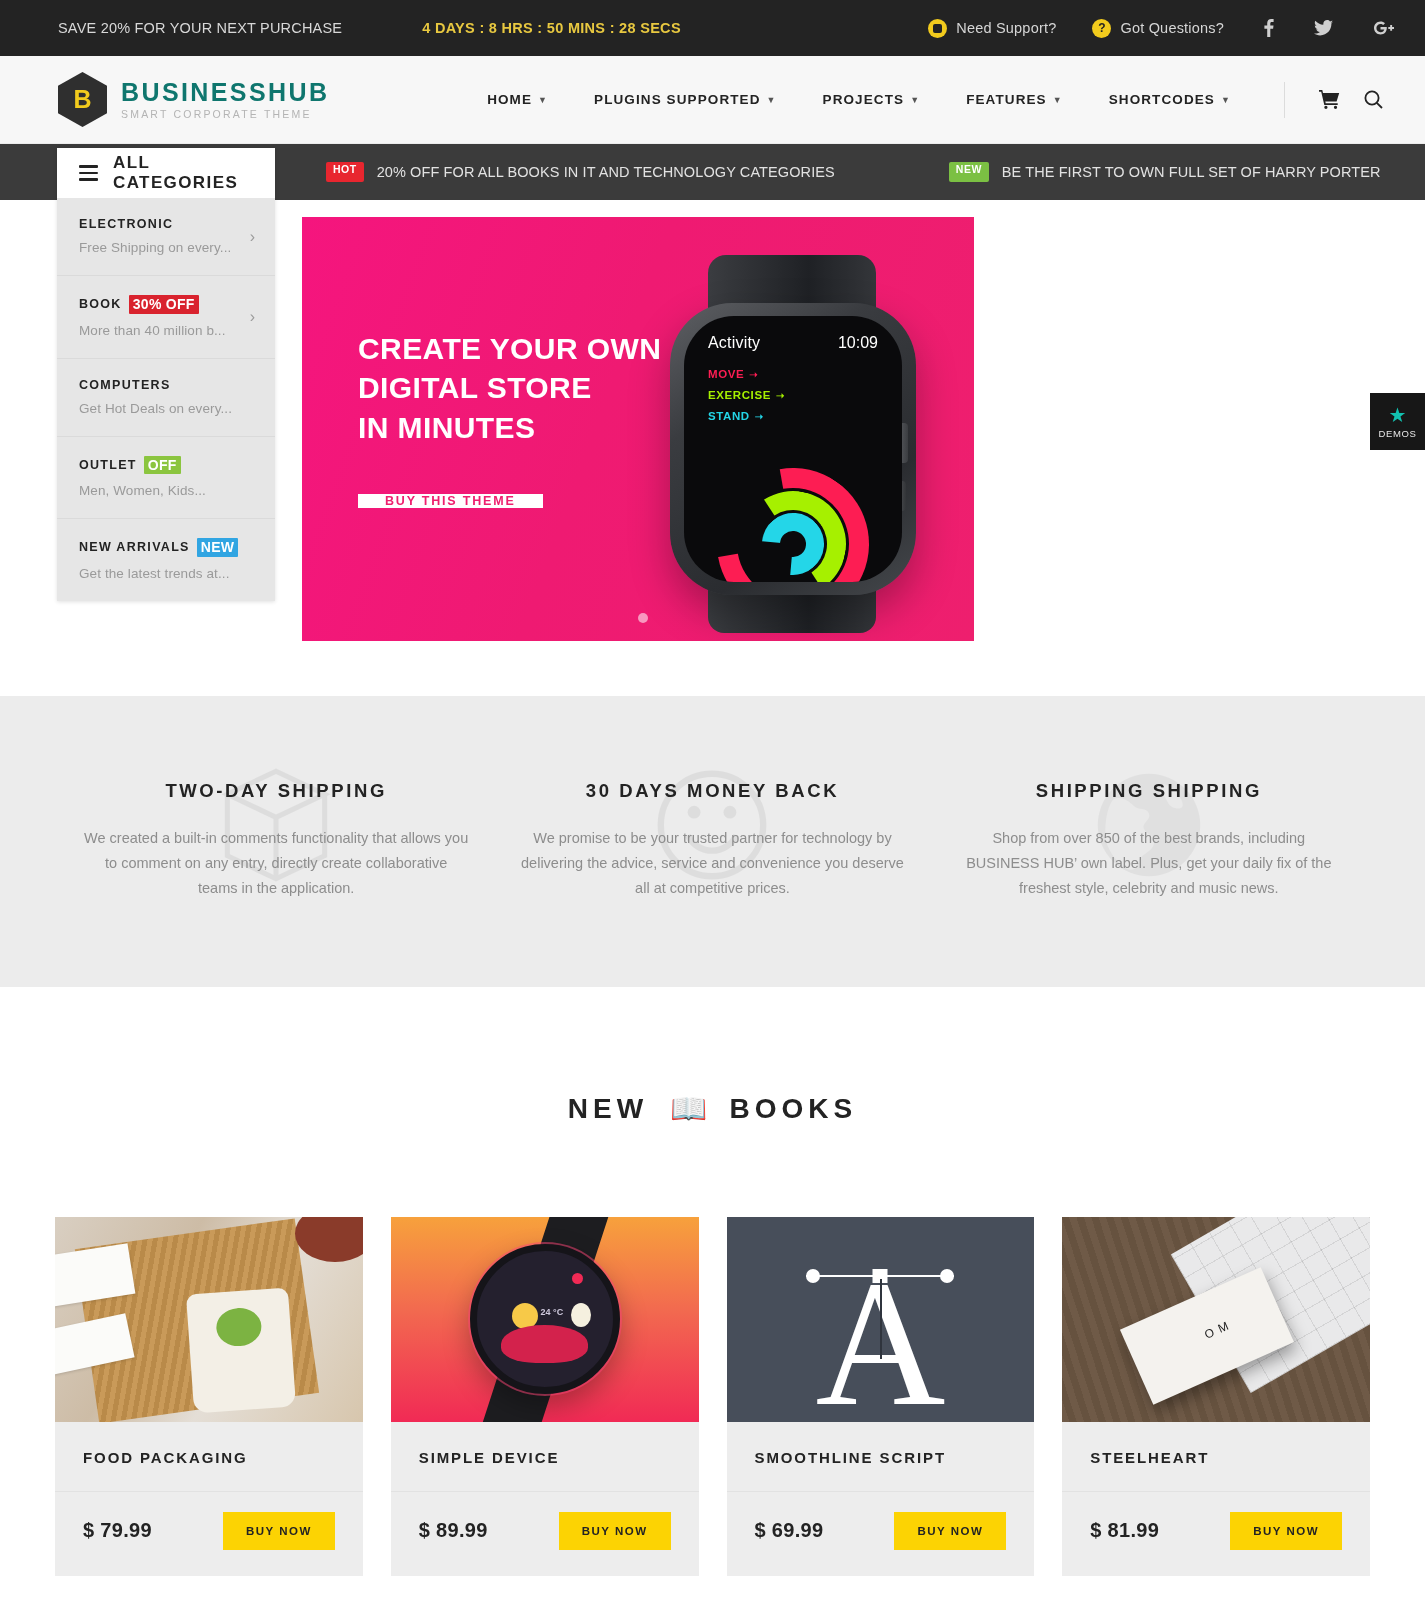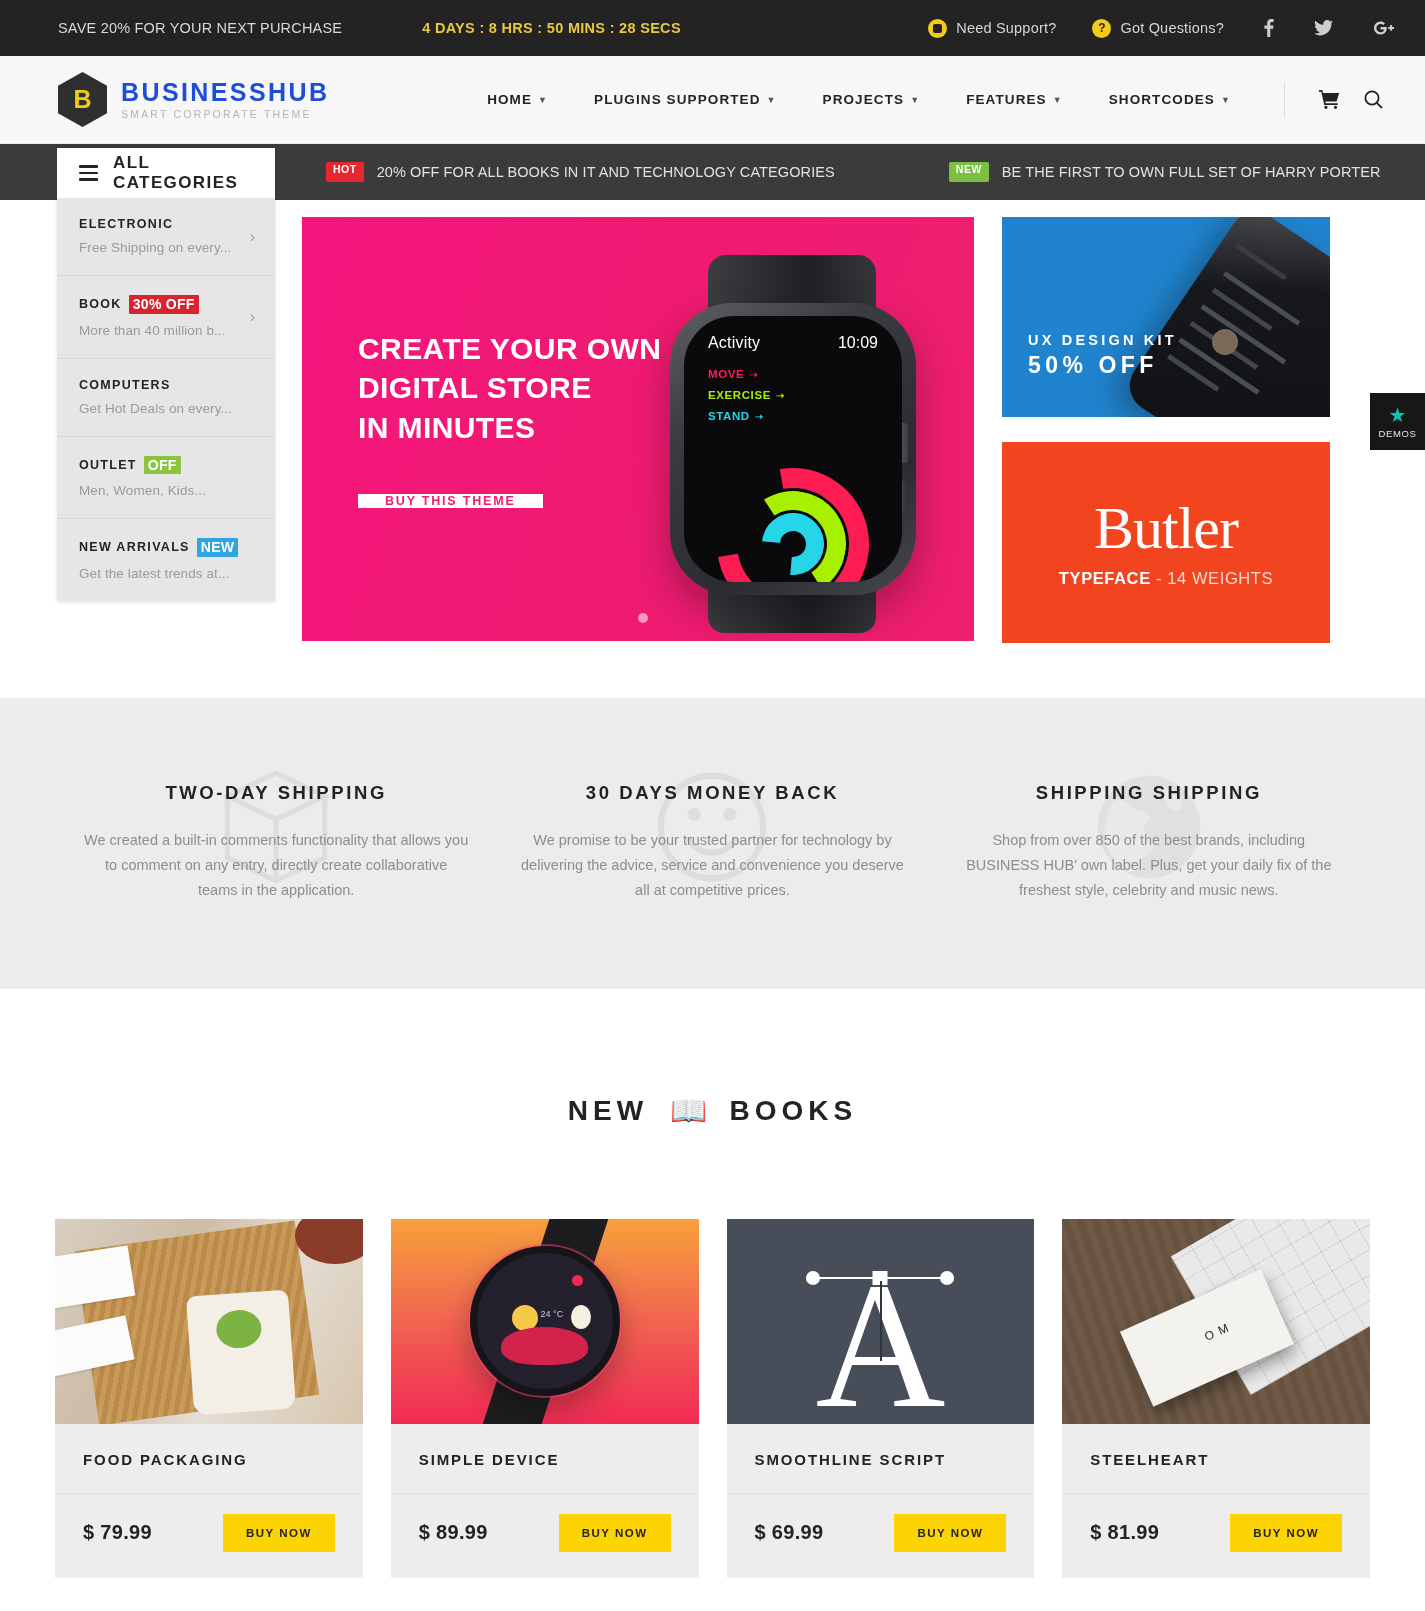--- a/index.html
+++ b/index.html
@@ -82,21 +82,21 @@
     clip-path: polygon(50% 0%, 100% 25%, 100% 75%, 50% 100%, 0% 75%, 0% 25%);
     display: flex; align-items: center; justify-content: center;
   }
   .hexlogo span {
     color: #f2cb1d; font-weight: bold; font-size: 25px;
     font-family: "Liberation Sans", sans-serif; line-height: 1;
     margin-top: -1px;
   }
   .brand-name {
     font-size: 25px; font-weight: bold; letter-spacing: 2.4px;
-    color: #1d4ed8; line-height: 1.05;
+    color: #0f766e; line-height: 1.05;
   }
   .brand-tag {
     font-size: 10.5px; letter-spacing: 2.2px; color: #b4b4b4;
     margin-top: 3px;
   }
   .nav {
     margin-left: auto; display: flex; align-items: center;
   }
   .nav-item {
     font-size: 13.5px; font-weight: bold; letter-spacing: 1.1px;
@@ -392,20 +392,21 @@
   .art-food .card1 { left: -5%; top: 16%; width: 30%; height: 25%; transform: rotate(-9deg); }
   .art-food .card2 { left: -7%; top: 52%; width: 32%; height: 22%; transform: rotate(-12deg); }
   .art-food .jar {
     position:absolute; right: -4%; top: -6%; width: 26%; height: 28%;
     border-radius: 50%; background: #8a3b2a;
   }
 
   .art-watch {
     position: absolute; inset: 0;
     background: linear-gradient(180deg,#f7a13c 0%, #f26a4f 45%, #f12a55 100%);
+    font-weight: bold;
   }
   .art-watch .strap {
     position: absolute; left: 50%; top: -14%; width: 56px; height: 130%;
     background: #1d1d20; transform: translateX(-50%) rotate(18deg); border-radius: 10px;
   }
   .art-watch .face {
     position: absolute; left: 50%; top: 50%; transform: translate(-50%,-50%);
     width: 150px; height: 150px; border-radius: 50%;
     background: #24202e; border: 7px solid #151419;
     box-shadow: 0 0 0 2px rgba(255,70,120,.5), 0 12px 28px rgba(0,0,0,.3);
@@ -670,37 +671,20 @@
             <div class="ring r1"></div>
             <div class="ring r2"></div>
             <div class="ring r3"></div>
           </div>
         </div>
       </div>
     </div>
     <span class="hero-dot"></span>
   </div>
 
-  <div class="hero-side">
-    <div class="side-banner side-ux">
-      <div class="ux-phone"></div>
-      <div class="ux-avatar"></div>
-      <div class="ux-text">
-        <div class="ux-l1">UX DESIGN KIT</div>
-        <div class="ux-l2">50% OFF</div>
-      </div>
-    </div>
-
-    <div class="side-banner side-butler">
-      <div class="butler-word">Butler</div>
-      <div class="butler-sub">
-        <b>TYPEFACE</b><span> - 14 WEIGHTS</span>
-      </div>
-    </div>
-  </div>
 </div>
 
 <div class="features">
 
   <div class="feature">
     <span class="feat-icon">
       <svg width="128" height="128" viewBox="0 0 100 100" fill="none" stroke="#7a7a7a" stroke-width="4">
         <path d="M50 8 88 26 50 44 12 26z"></path>
           <path d="M12 26v48l38 18 38-18V26"></path>
           <path d="M50 44v48"></path>

